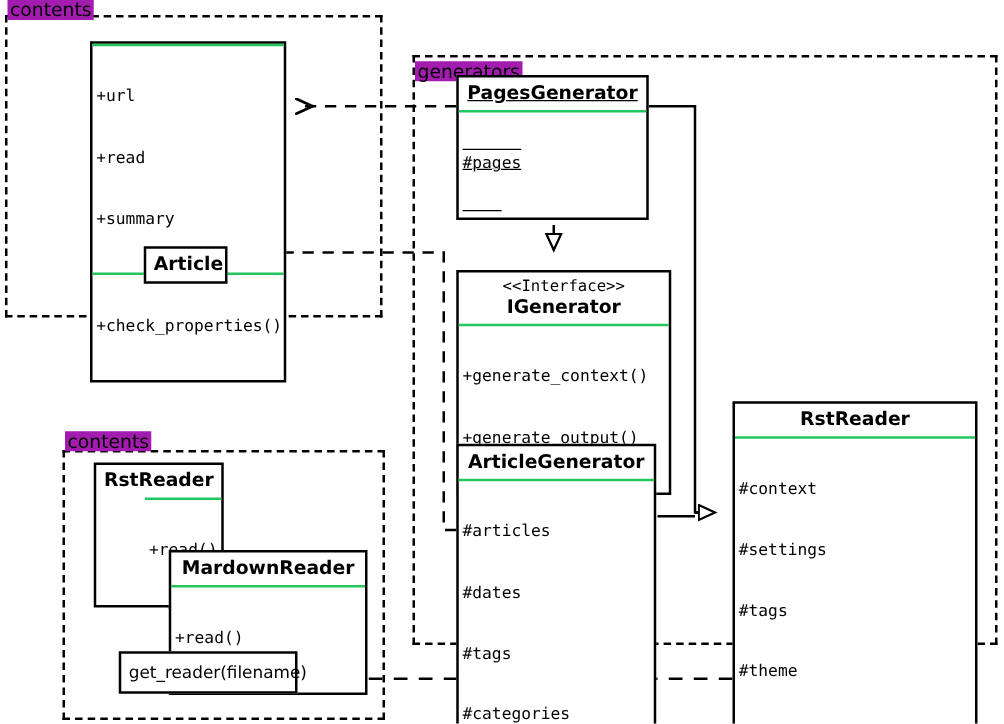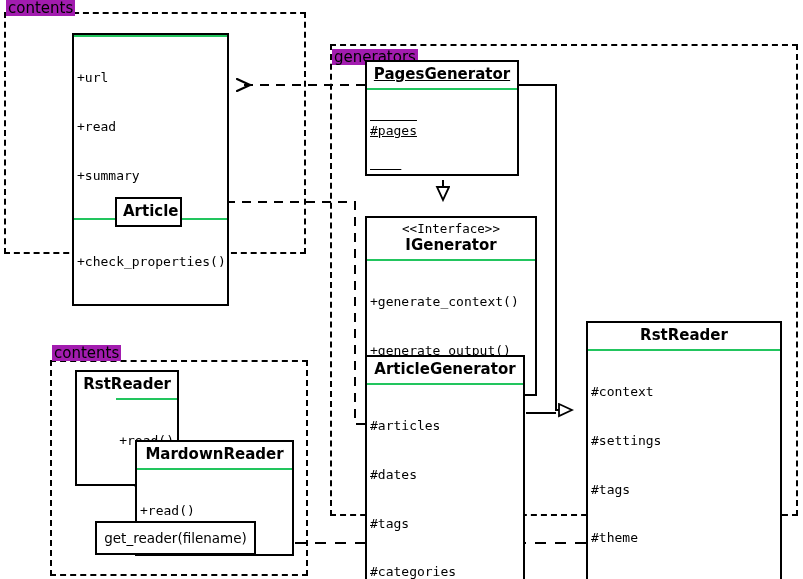--- a/index.html
+++ b/index.html
@@ -191,17 +191,17 @@
     </div>
   </div>
 
   <div class="cls" style="left:135px;top:429px;width:159px;margin-top:11px;">
     <div class="cls-name">MardownReader</div>
     <div class="cls-sec">
       <div>+read()</div>
     </div>
   </div>
 
-  <div class="cls" style="left:95px;top:521px;width:161px;">
+  <div class="cls" style="left:95px;top:521px;width:143px;">
     <div class="cls-plain">get_reader(filename)</div>
   </div>
 
 </div>
 
 </body></html>

